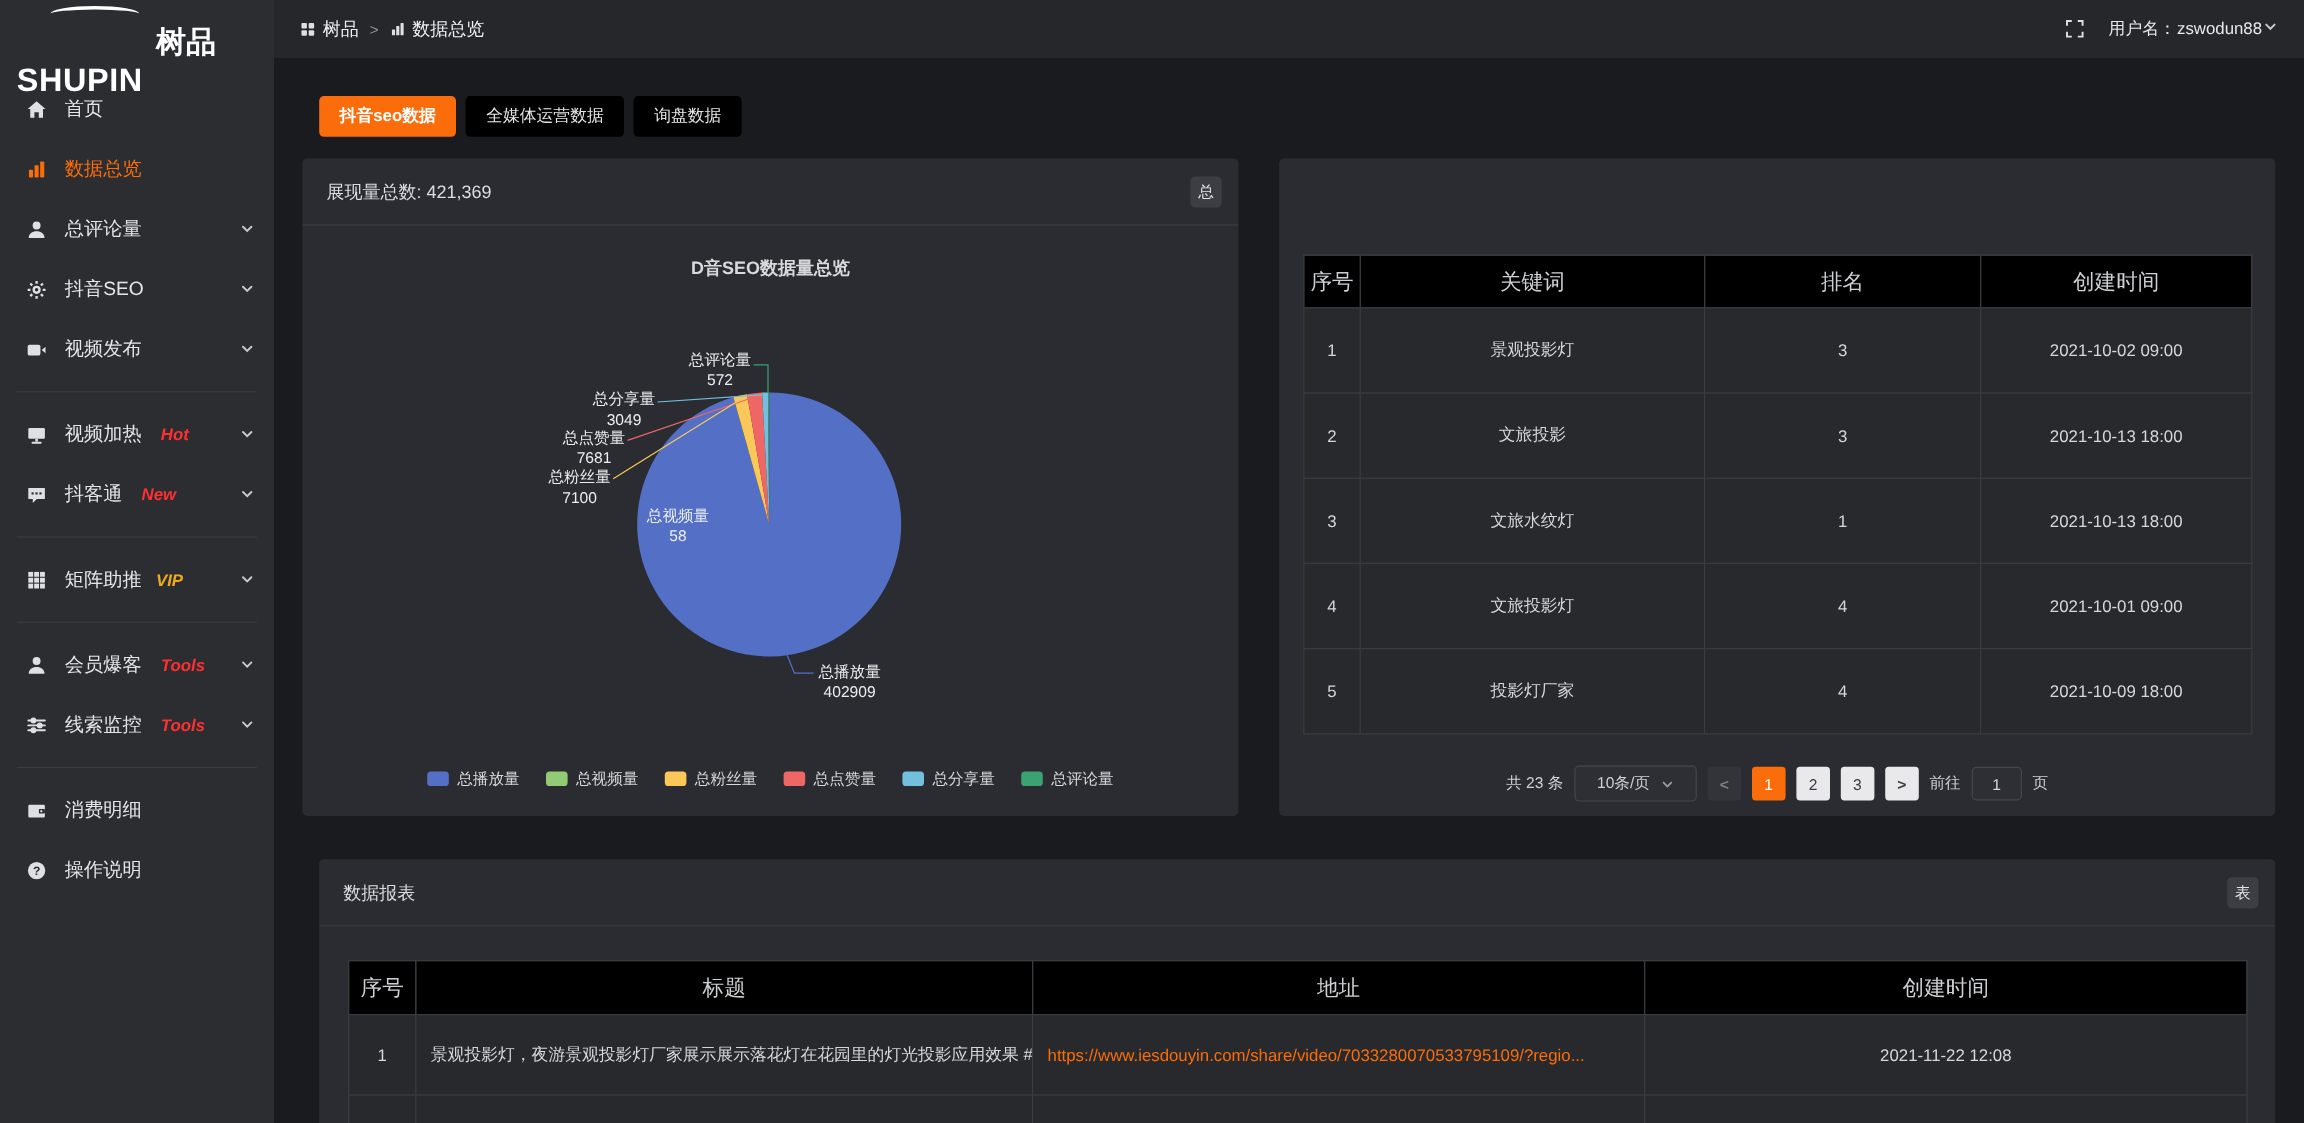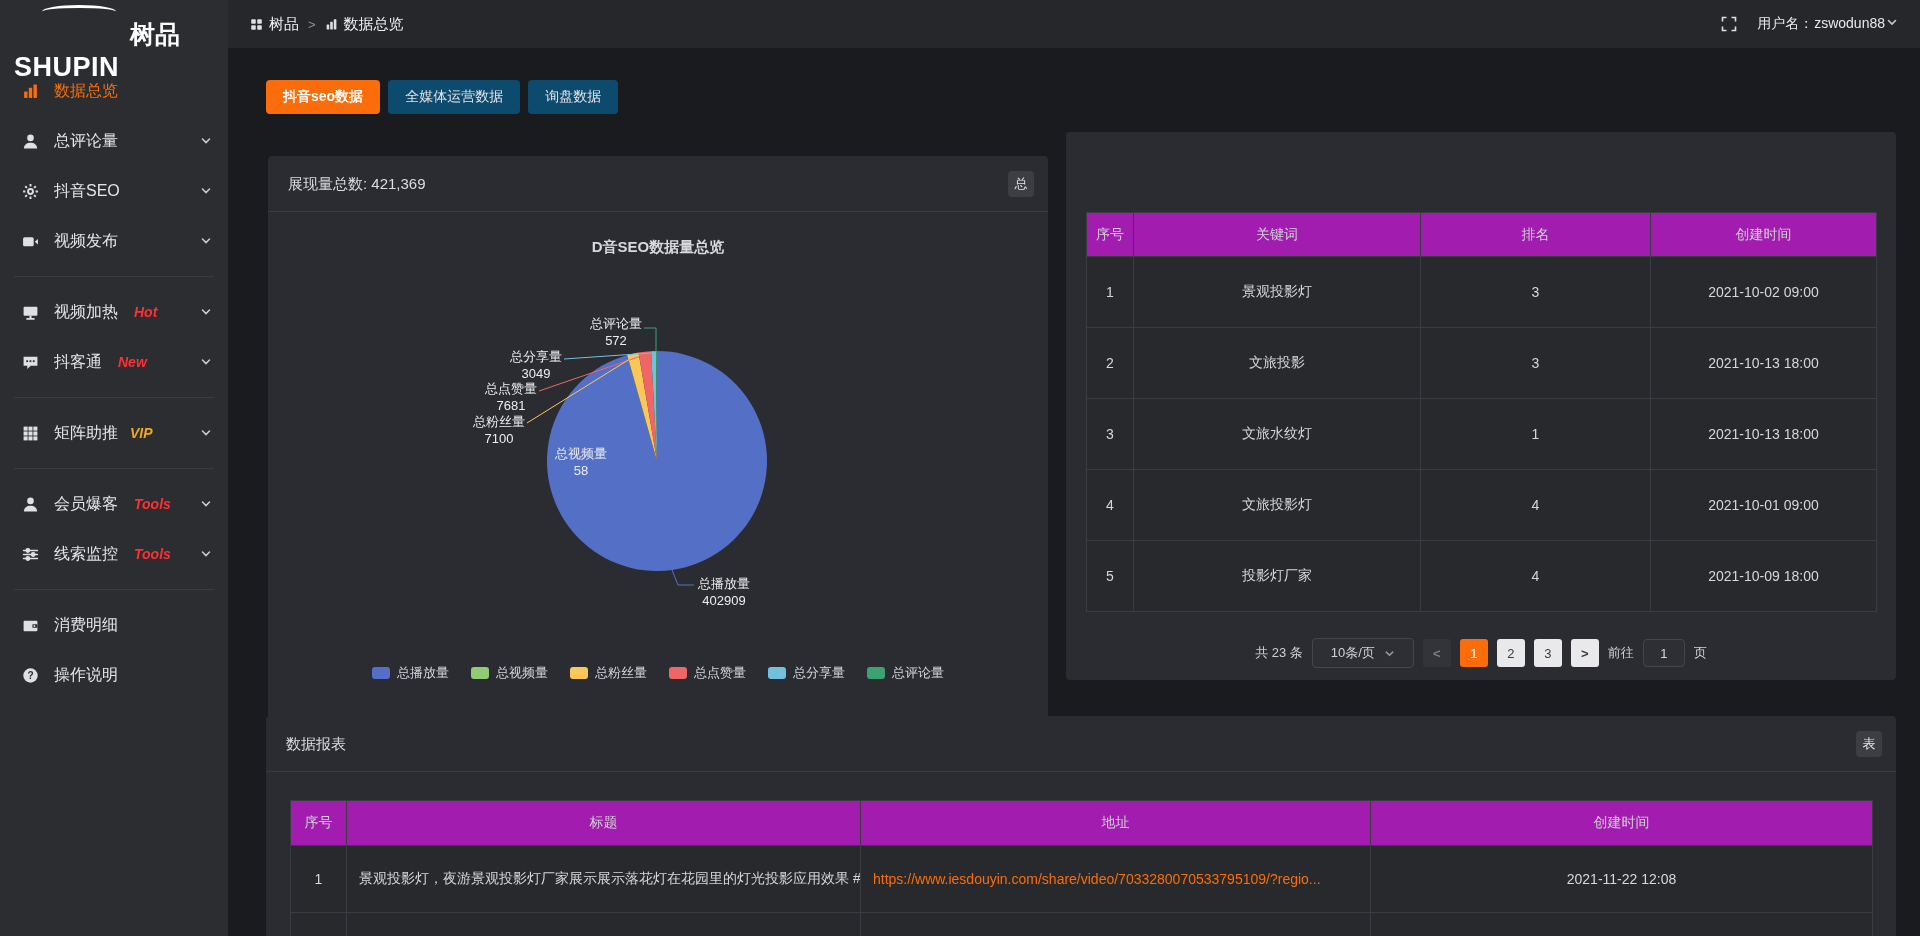--- a/index.html
+++ b/index.html
@@ -36,27 +36,27 @@
   .bc-icon svg { width:13px; height:13px; }
   .bc-sep { color:#909196; font-size:13px; }
   .topbar-right { margin-left:auto; display:flex; align-items:center; gap:20px; color:#e8e9eb; font-size:14px; }
   .fullscreen-btn { display:flex; color:#dfe0e3; cursor:pointer; }
   .user-area { display:flex; align-items:flex-start; gap:1px; cursor:pointer; }
   .user-area svg { width:12px; height:12px; color:#c9cacc; }
 
   
   .content { position:absolute; left:228px; top:48px; width:1692px; height:888px; background:#1a1b1e; }
   .tabs { position:absolute; left:38px; top:32px; display:flex; gap:8px; }
-  .tab { height:34px; padding:0 17px; border-radius:4px; background:#0c4a6e; color:#e3e4e6;
+  .tab { height:34px; padding:0 17px; border-radius:4px; background:#000000; color:#e3e4e6;
     font-size:14px; display:flex; align-items:center; border:none; cursor:pointer;
     font-family:inherit; }
   .tab.active { background:#fb6d0a; color:#fff; font-weight:bold; }
 
   .panel { position:absolute; background:#2b2c31; border-radius:4px; overflow:hidden; }
-  .chart-panel  { left:40px;  top:84px;  width:780px;  height:640px;margin-top:24px; }
+  .chart-panel  { left:24px;  top:84px;  width:780px;  height:548px; }
   .rank-panel   { left:838px; top:84px;  width:830px;  height:548px; }
   .report-panel { left:38px;  top:668px; width:1630px; height:400px; }
   .panel-header { position:absolute; left:0; top:0; right:0; height:56px; border-bottom:1px solid #3a3b40; }
   .panel-title { position:absolute; left:20px; top:19px; font-size:15px; color:#dcdde0; }
   .corner-badge { position:absolute; right:14px; top:15px; width:26px; height:26px; background:#3d3e44;
     border-radius:4px; color:#e3e4e6; font-size:13px; display:flex; align-items:center;
     justify-content:center; cursor:pointer; }
 
   
   .chart-title { position:absolute; left:0; top:82px; width:100%; text-align:center;
@@ -65,21 +65,21 @@
   .pie-label { position:absolute; font-size:13px; line-height:17px; color:#ecedef;
     text-align:center; white-space:pre; }
   #legend { position:absolute; left:0; top:508px; width:100%; display:flex;
     justify-content:center; gap:22px; }
   .legend-item { display:flex; align-items:center; gap:7px; font-size:13px; color:#d7d8da; cursor:pointer; }
   .legend-swatch { width:18px; height:12px; border-radius:3px; }
 
   
   table { border-collapse:collapse; table-layout:fixed; }
   th, td { border:1px solid #3b3c41; text-align:center; font-weight:normal; overflow:hidden; }
-  th { background:#a21caf; color:#cfd0d3; font-size:14px; }
+  th { background:#000000; color:#cfd0d3; font-size:18px; }
   td { background:#28292d; color:#d6d7d9; font-size:14px; }
   .rank-table { position:absolute; left:20px; top:80px; width:790px; }
   .rank-table th { height:44px; }
   .rank-table td { height:71px; }
   .report-table { position:absolute; left:24px; top:84px; width:1582px; }
   .report-table th { height:45px; }
   .report-table td { height:67px; }
   .cell-left { text-align:left; padding:0 12px; white-space:nowrap; }
   .report-table a { color:#fb6d0a; text-decoration:none; white-space:nowrap; }
   .report-table tr.partial td { height:60px; }
@@ -102,20 +102,28 @@
 </head>
 <body>
 
 <aside class="sidebar">
   <div class="logo">
     <div class="logo-arc"></div>
     <span class="logo-en">SHUPIN</span>
     <span class="logo-cn">树品</span>
   </div>
   <nav class="menu" id="sidebar-items">
+      <div class="menu-item">
+        <span class="menu-icon">
+          <svg viewBox="0 0 16 16" fill="currentColor">
+            <path d="M8 1.2 15 7.4h-2v6.8H9.7V10H6.3v4.2H3V7.4H1z"></path>
+          </svg>
+        </span>
+        <span>首页</span>
+      </div>
       <div class="menu-item active">
         <span class="menu-icon">
           <svg viewBox="0 0 16 16" fill="currentColor">
             <rect x="2" y="8" width="3.2" height="6" rx=".6"></rect>
             <rect x="6.4" y="4.5" width="3.2" height="9.5" rx=".6"></rect>
             <rect x="10.8" y="1.5" width="3.2" height="12.5" rx=".6"></rect>
           </svg>
         </span>
         <span>数据总览</span>
       </div>

